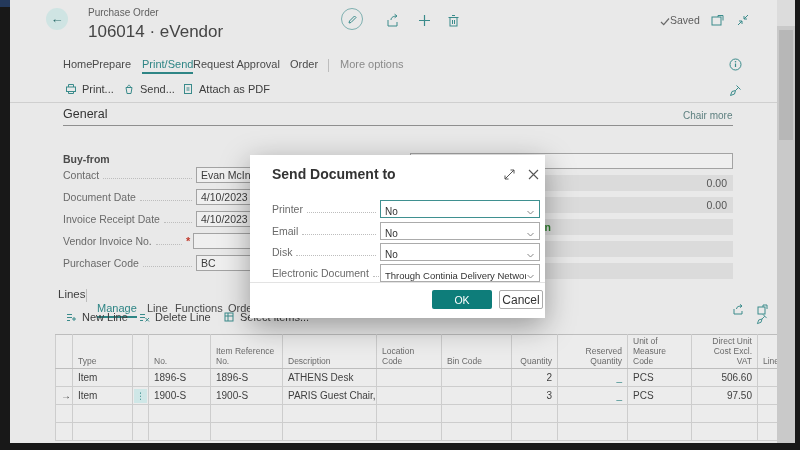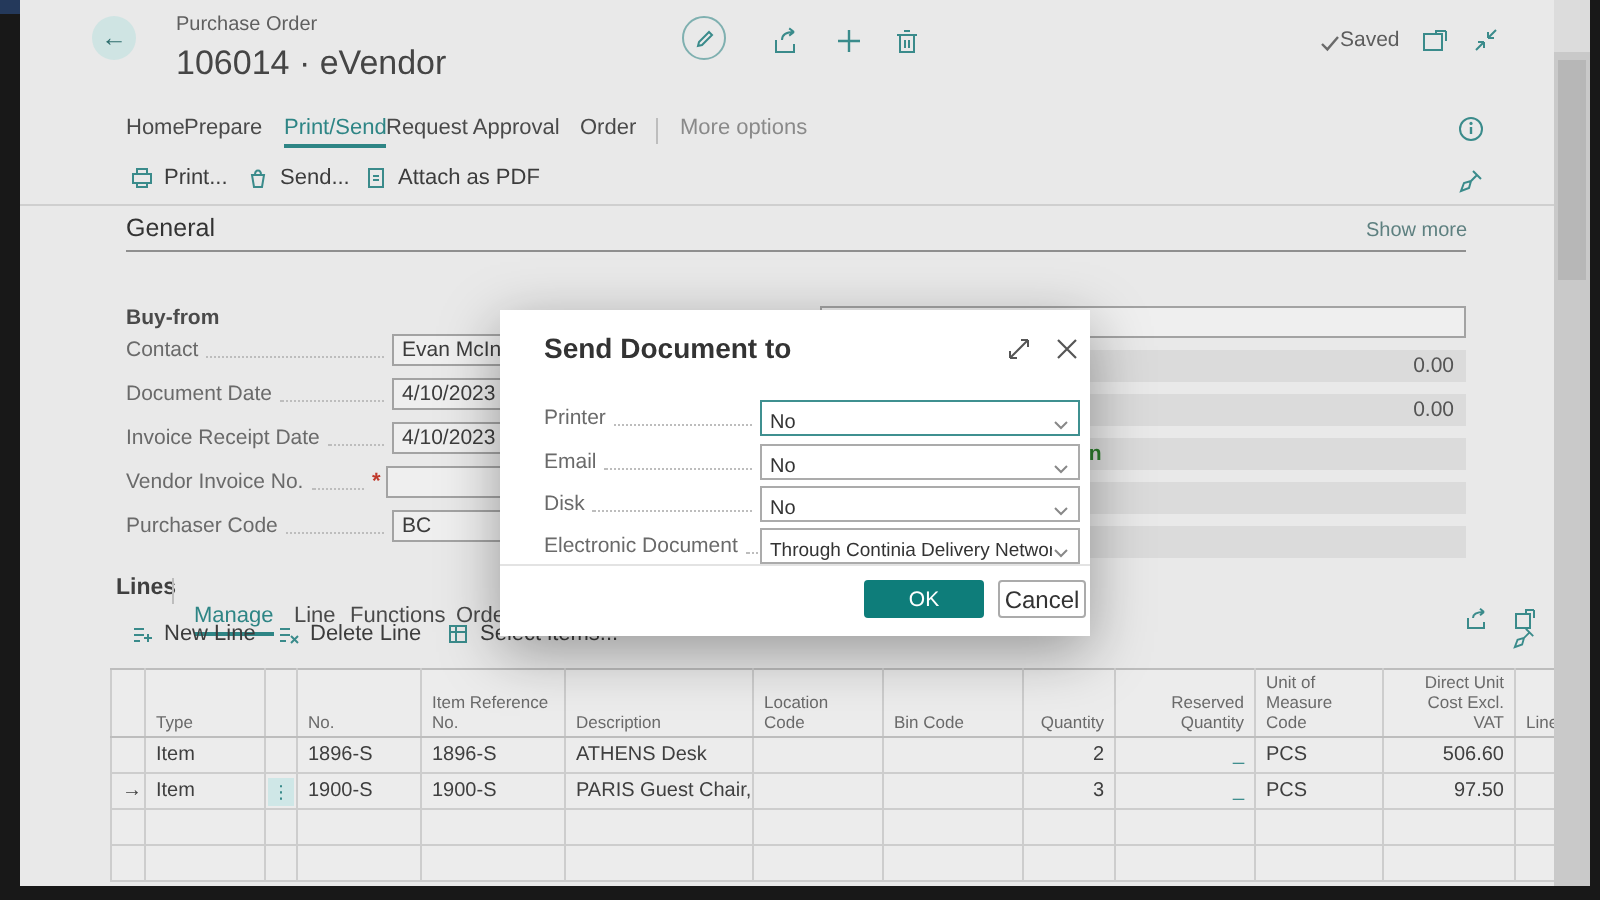--- a/index.html
+++ b/index.html
@@ -43,21 +43,21 @@
   .leader { flex:1; border-bottom:1px dotted #bdbdbd; height:8px; margin:0 4px; min-width:6px; }
   .ctl { height:16px; border:1px solid #a3a3a3; background:#efefef; font-size:10.5px; color:#3c3c3c; display:flex; align-items:center; padding:0 4px; }
   .ctl .val { flex:1; white-space:nowrap; overflow:hidden; }
   .ellipsis-btn { color:#8a8a8a; font-size:9px; letter-spacing:1px; cursor:pointer; }
   .chev { width:9px; height:9px; flex:none; }
   .bar { background:#dbdbdb; height:16px; display:flex; align-items:center; justify-content:flex-end; padding-right:6px; font-size:10.5px; color:#555; }
   .req { color:#c0392b; font-size:11px; font-weight:bold; }
   .status-open { font-size:10.5px; font-weight:bold; color:#2c7d2c; }
 
   
-  .lines-head { font-size:11.5px; font-weight:bold; color:#3f3f3f; }
+  .lines-head { font-size:11.5px; font-weight:normal; color:#3f3f3f; }
   .ltab { position:absolute; top:0; font-size:11px; color:#4a4a4a; cursor:pointer; }
   .ltab.active { color:#2e8585; border-bottom:2px solid #2e8585; padding-bottom:2px; }
 
   table.grid { border-collapse:collapse; table-layout:fixed; width:723px; background:#ececec; }
   table.grid th, table.grid td { border:1px solid #cdcdcd; overflow:hidden; white-space:nowrap; }
   table.grid th { font-size:8.5px; font-weight:normal; color:#6a6a6a; vertical-align:bottom; padding:2px 5px; text-align:left; white-space:normal; line-height:1.15; }
   table.grid th.r, table.grid td.r { text-align:right; }
   table.grid td { font-size:10px; color:#3f3f3f; height:18px; padding:0 5px; }
   table.grid tr.hdr th { height:32px; border-top:1px solid #bdbdbd; border-bottom:1px solid #bdbdbd; }
   .dots-box { width:13px; height:14px; background:#cfe7e7; color:#2e8585; font-size:9px; text-align:center; line-height:14px; margin:0 auto; cursor:pointer; }
@@ -181,21 +181,21 @@
       <span>Attach as PDF</span>
     </div>
     <div class="abs" style="left:719px; top:5px">
       <svg width="13" height="13" viewBox="0 0 13 13">
           <path d="M7.5 1.5 l4 4 M9.5 3.5 l-3 3 l-3.5 1 l-1.5 4 l4 -1.5 l1 -3.5" fill="none" stroke="#3a8b8b" stroke-width="1"></path>
         </svg>
     </div>
   </div>
 
   <div class="abs sec-head" style="left:53px; top:107px">General</div>
-  <div class="abs showmore" style="left:673px; top:110px">Show more</div>
+  <div class="abs showmore" style="left:673px; top:110px">Chair more</div>
   <div class="abs rule" style="left:53px; top:125px; width:670px"></div>
 
 
   <div class="abs lbl" style="left:53px; top:153px; font-weight:bold; color:#4a4a4a">Buy-from</div>
 
   <div class="abs fieldrow" style="left:53px; top:167px; width:322px">
     <div class="lblwrap" style="width:133px">
         <span class="lbl">Contact</span>
         <span class="leader"></span>
       </div>

